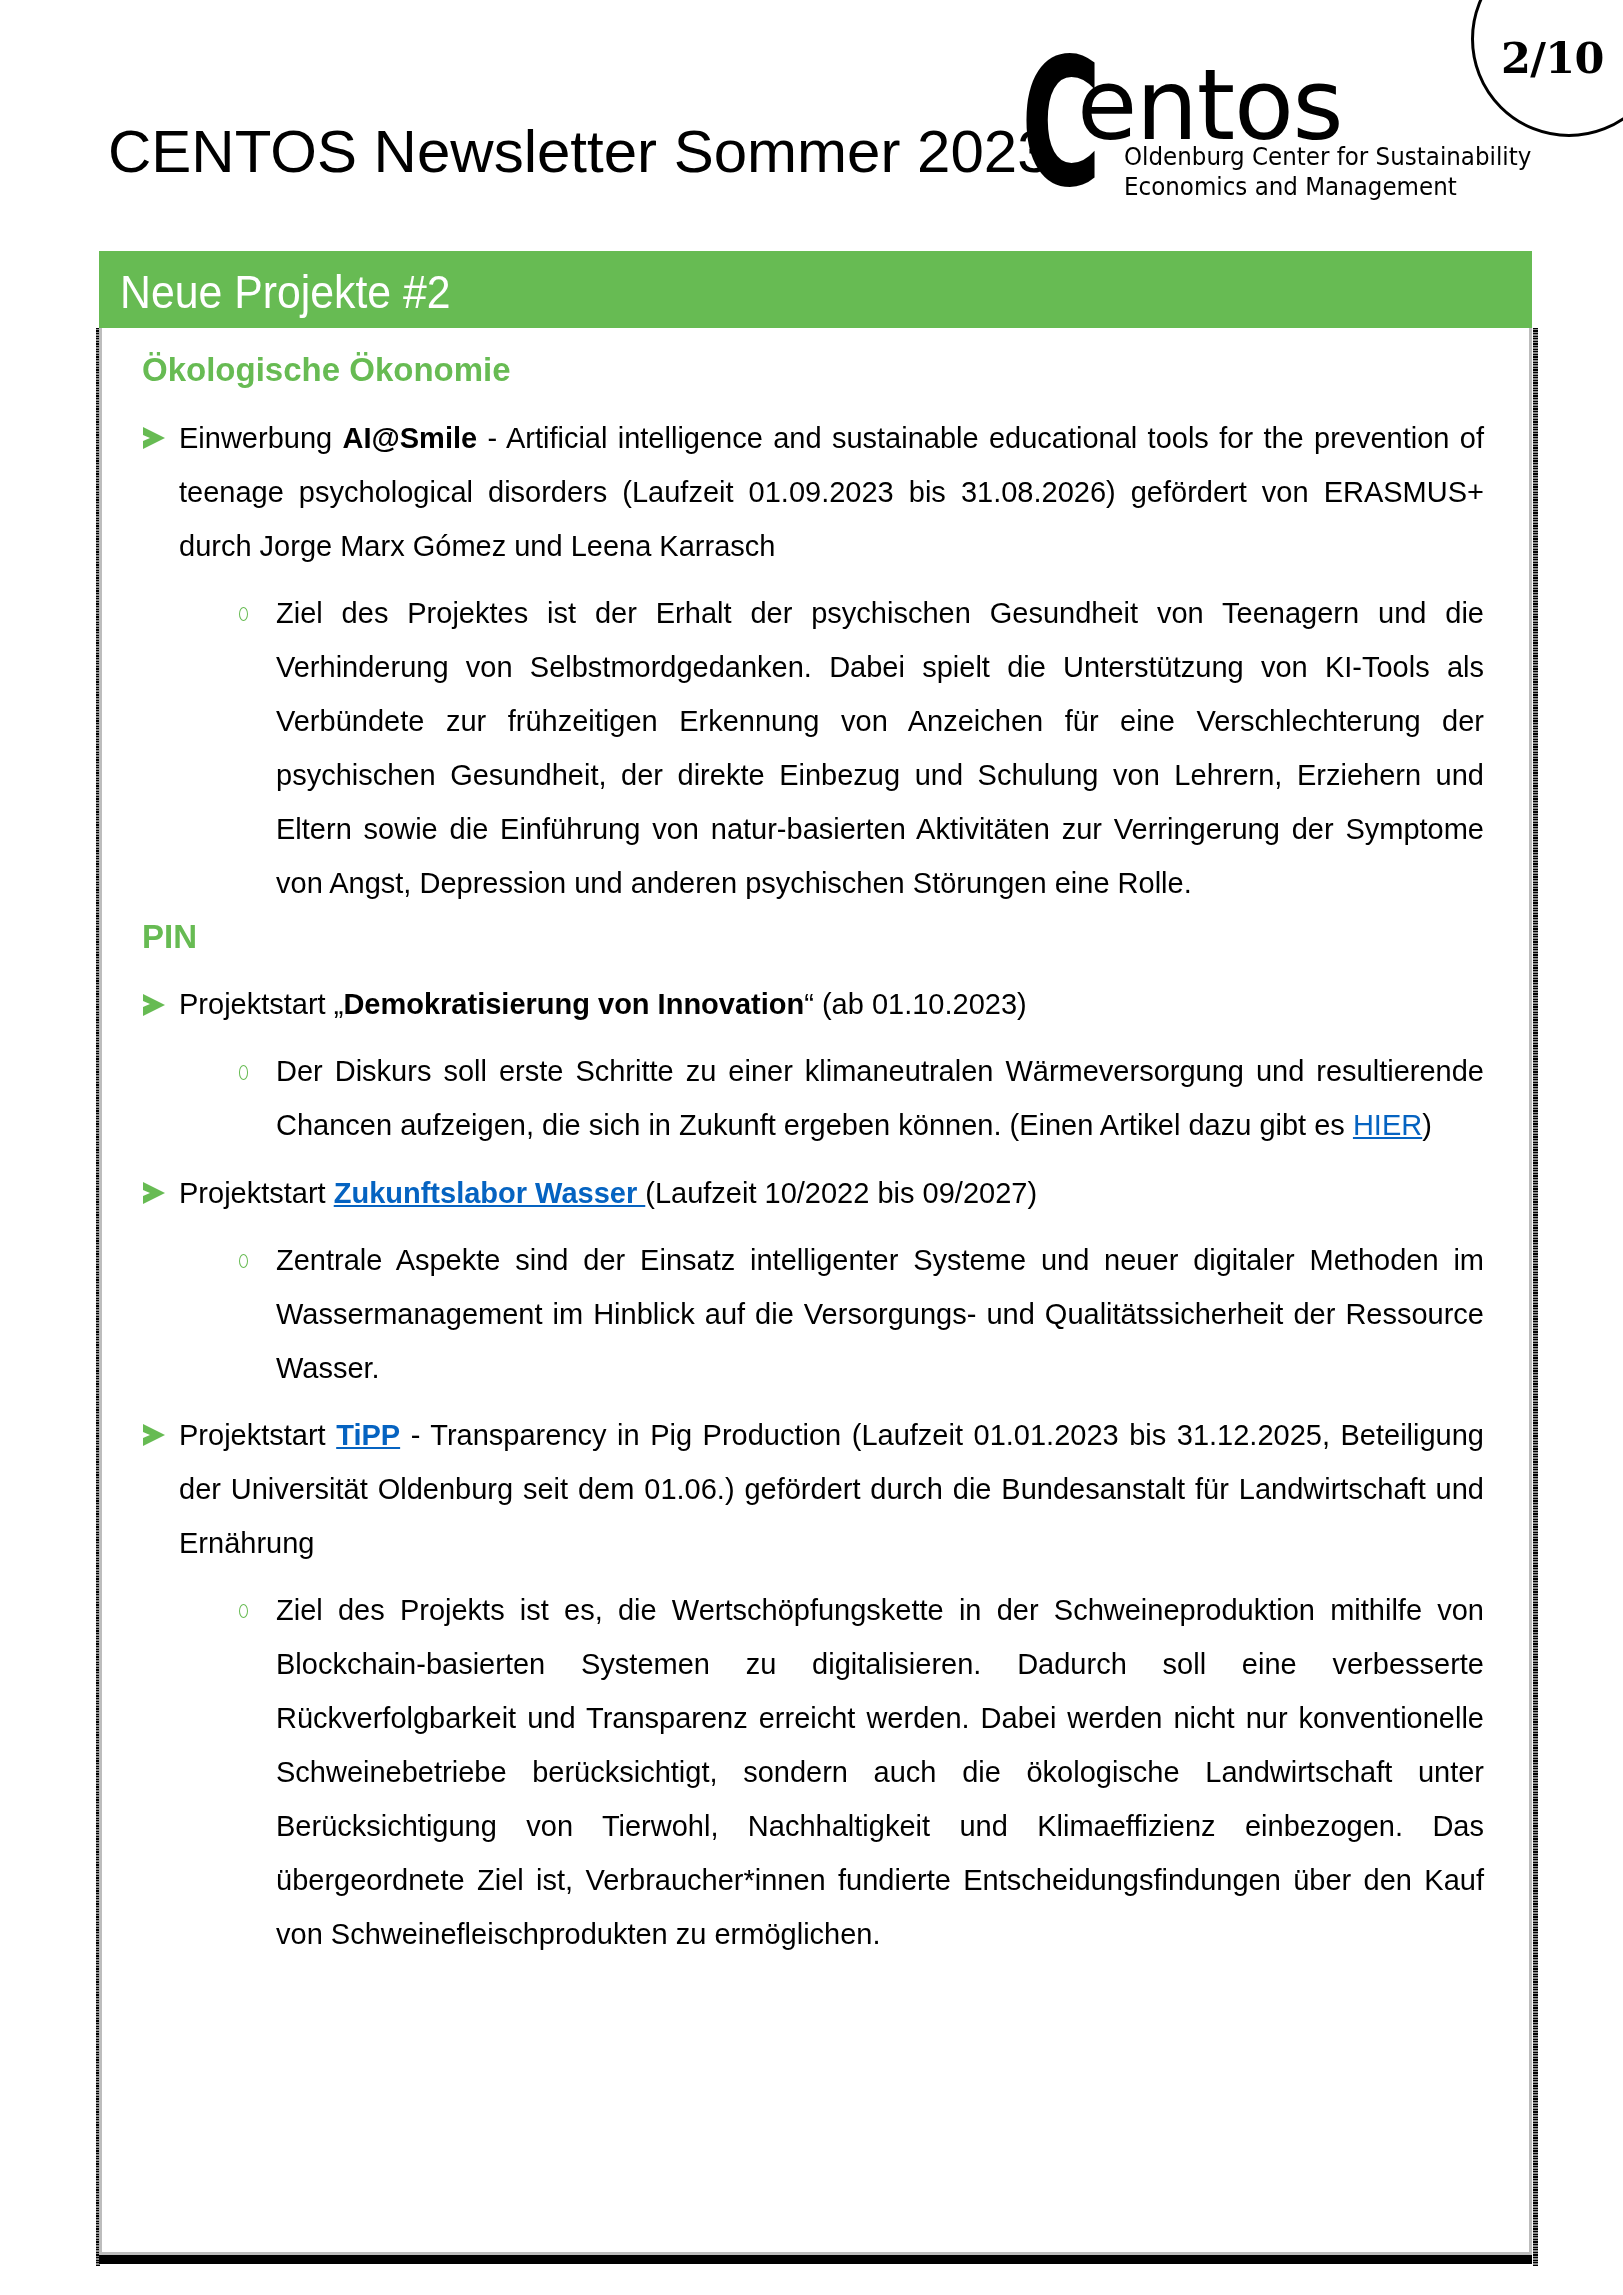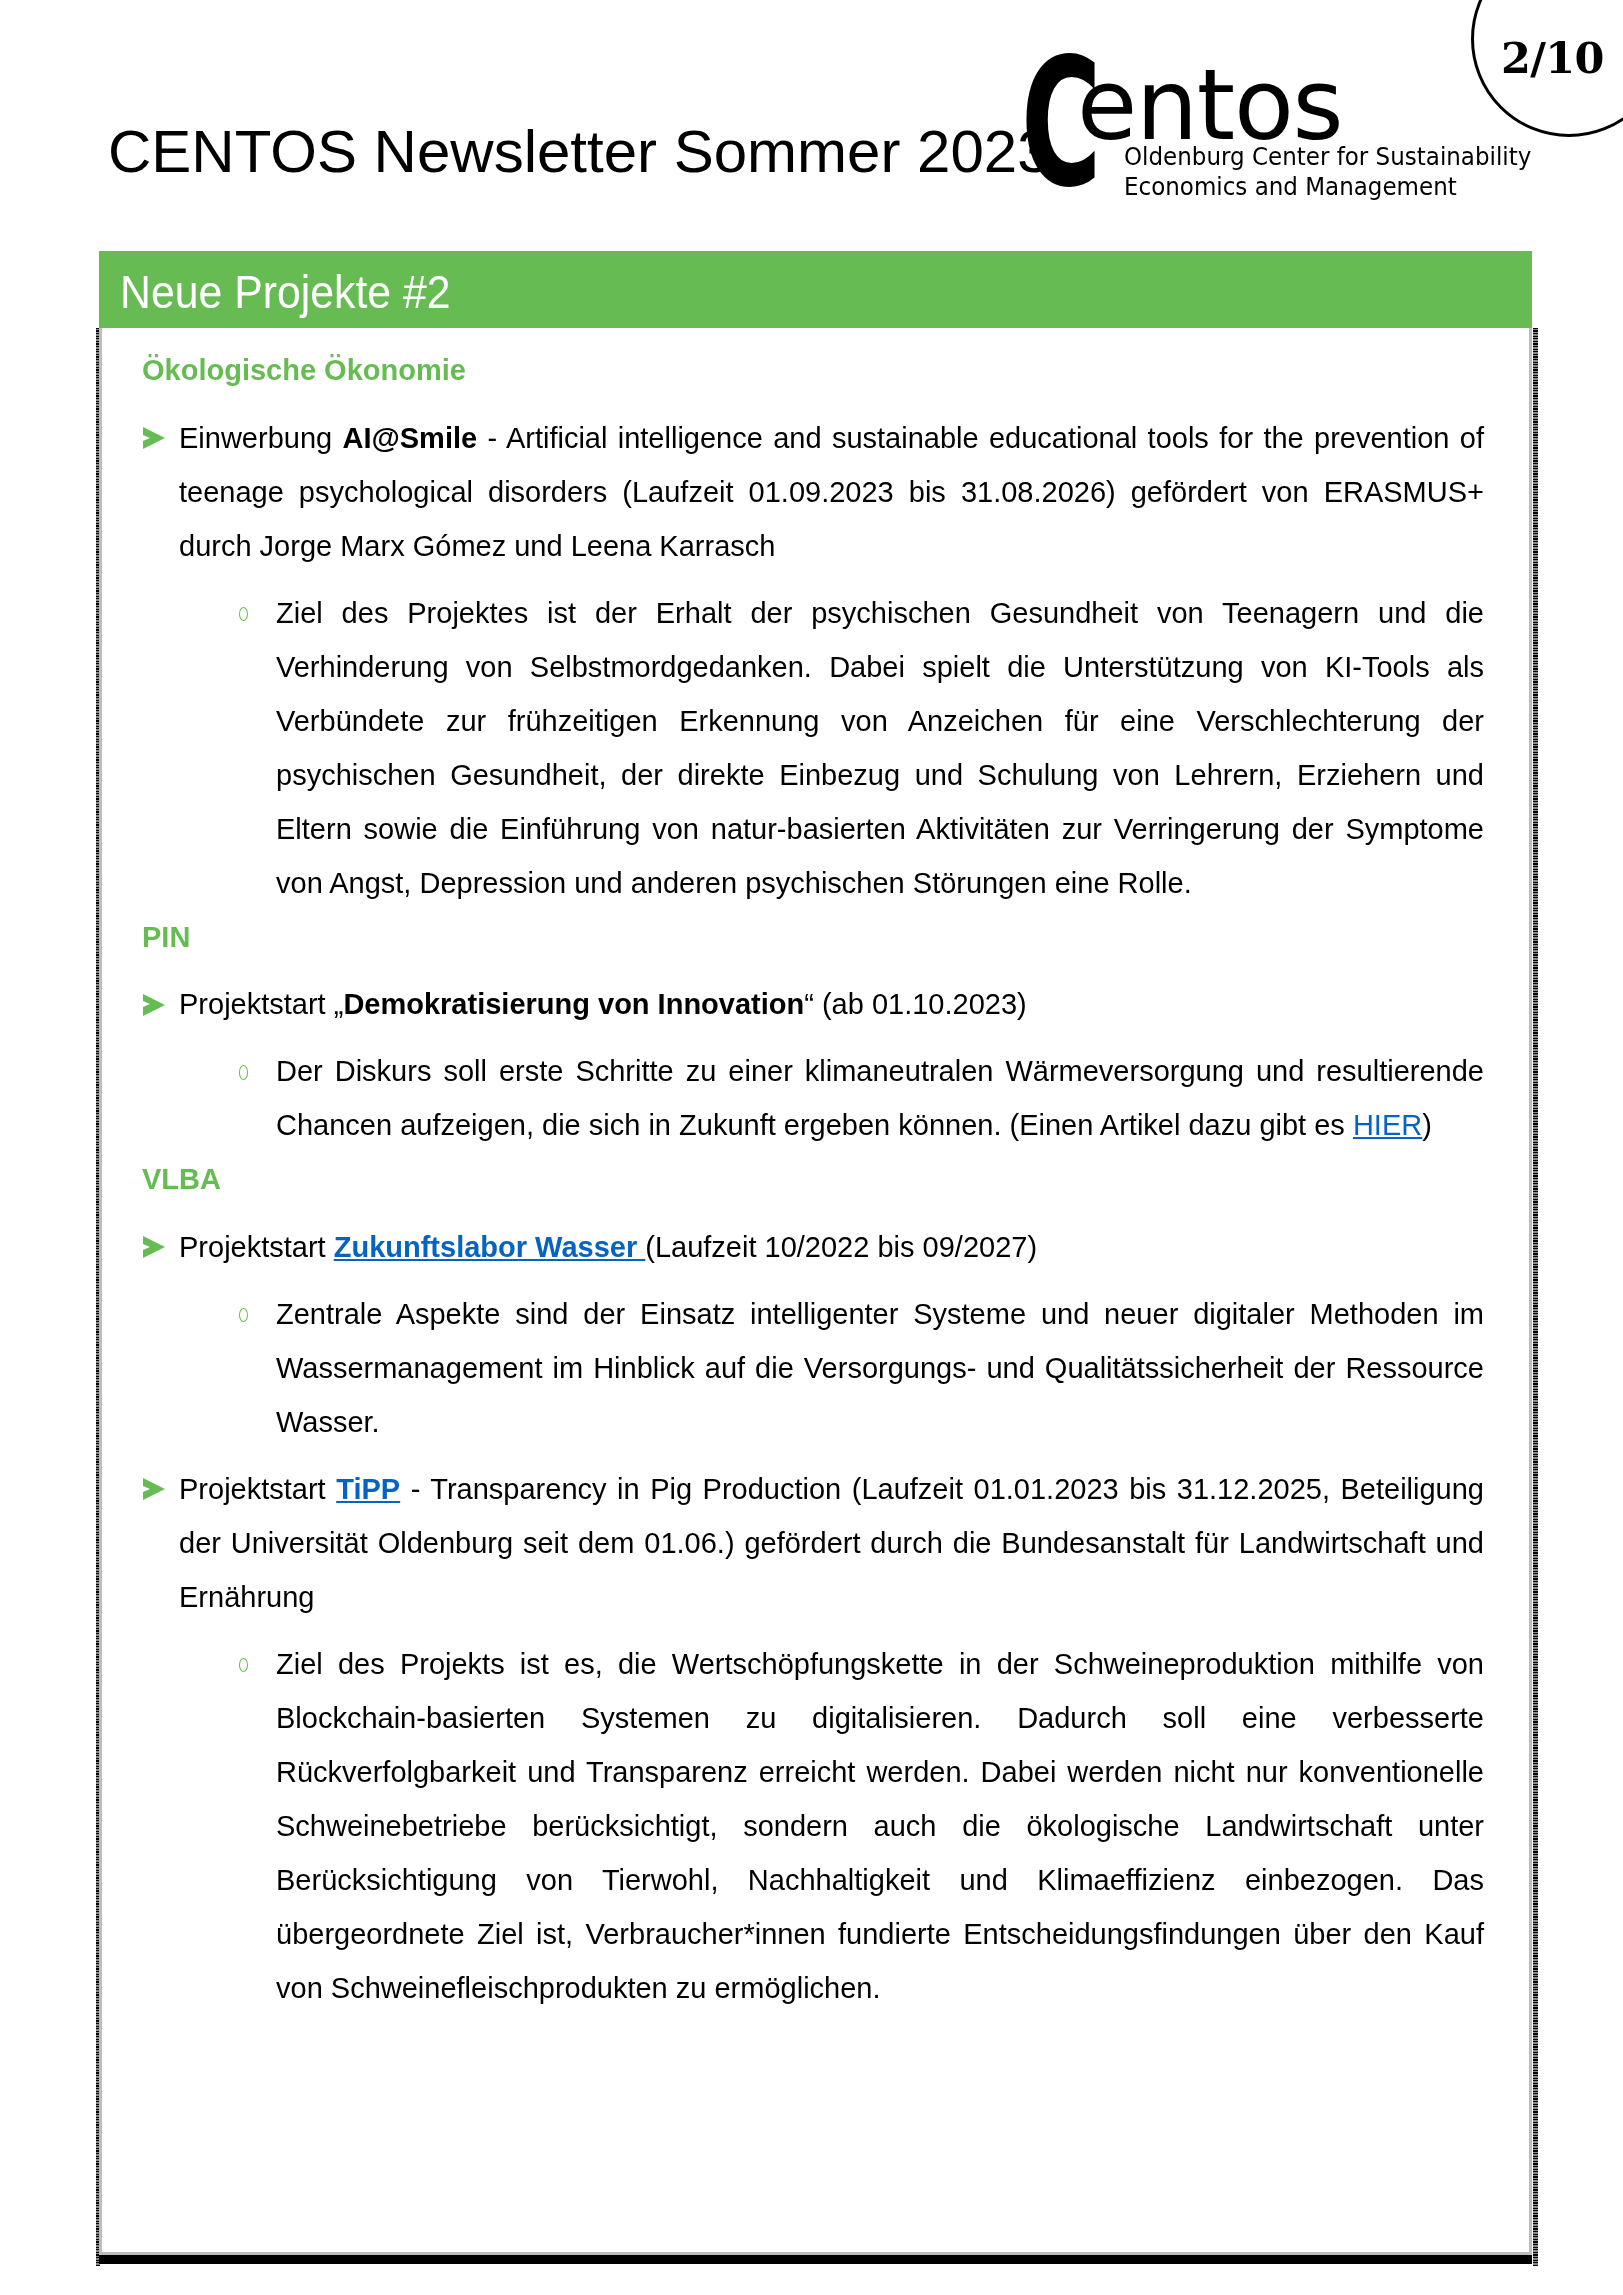--- a/index.html
+++ b/index.html
@@ -23,21 +23,21 @@
                   transform:scaleX(0.93); transform-origin:left top; }
   .box { position:absolute; left:99px; top:328px; width:1433px; height:1927px; background:#fff;
          border-left:3.9px solid #bdbdbd; border-right:3.9px solid #bdbdbd; border-bottom:3.9px solid #bdbdbd;
          box-sizing:border-box; }
   .box-shadow-l { position:absolute; left:96px; top:328px; width:3.9px; height:1938px;
                   background:repeating-linear-gradient(0deg,#000 0 1.3px,#888 1.3px 2.6px); }
   .box-shadow-r { position:absolute; left:1533px; top:328px; width:4.6px; height:1938px;
                   background:repeating-linear-gradient(0deg,#000 0 1.3px,#888 1.3px 2.6px); }
   .box-shadow-b { position:absolute; left:99px; top:2255px; width:1433px; height:9.2px; background:#000; }
   .content { position:absolute; left:142px; top:343px; width:1342px; font-size:29px; line-height:54px; }
-  .sec { color:#67bb53; font-weight:bold; font-size:29px; line-height:54px; }
+  .sec { color:#67bb53; font-weight:bold; font-size:33px; line-height:54px; }
   .item { position:relative; padding-left:37px; text-align:justify; text-align-last:left; }
   .sub { position:relative; padding-left:134px; text-align:justify; text-align-last:left; }
   .bullet-arrow { position:absolute; left:1.3px; top:16.4px; width:0; height:0;
                   border-top:11px solid transparent; border-bottom:11px solid transparent;
                   border-left:22px solid #67bb53; }
   .bullet-arrow::after { content:""; position:absolute; left:-22px; top:-3.3px; width:0; height:0;
                   border-top:3.3px solid transparent; border-bottom:3.3px solid transparent; border-left:7.9px solid #fff; }
   .bullet-o { position:absolute; left:97px; top:21px; width:9.2px; height:14.4px; border:1.3px solid #67bb53;
               border-radius:50%; box-sizing:border-box; }
   .mt-1 { margin-top:13.7px; }
@@ -87,21 +87,20 @@
   <div class="item mt-1">
     <span class="bullet-arrow"></span>
     <span>Projektstart „</span><b>Demokratisierung von Innovation</b><span>“ (ab 01.10.2023)</span>
   </div>
 
   <div class="sub mt-2">
     <span class="bullet-o"></span>
     <span>Der Diskurs soll erste Schritte zu einer klimaneutralen Wärmeversorgung und resultierende Chancen aufzeigen, die sich in Zukunft ergeben können. (Einen Artikel dazu gibt es </span><a class="link" href="#">HIER</a><span>)</span>
   </div>
 
-  <div class="sec">VLBA</div>
   <div class="item mt-1">
     <span class="bullet-arrow"></span>
     <span>Projektstart </span><a class="link" href="#" style="font-weight:bold">Zukunftslabor Wasser </a><span>(Laufzeit 10/2022 bis 09/2027)</span>
   </div>
   <div class="sub mt-2">
     <span class="bullet-o"></span>
     <span>Zentrale Aspekte sind der Einsatz intelligenter Systeme und neuer digitaler Methoden im Wassermanagement im Hinblick auf die Versorgungs- und Qualitätssicherheit der Ressource Wasser.</span>
   </div>
   <div class="item mt-2">
     <span class="bullet-arrow"></span>

